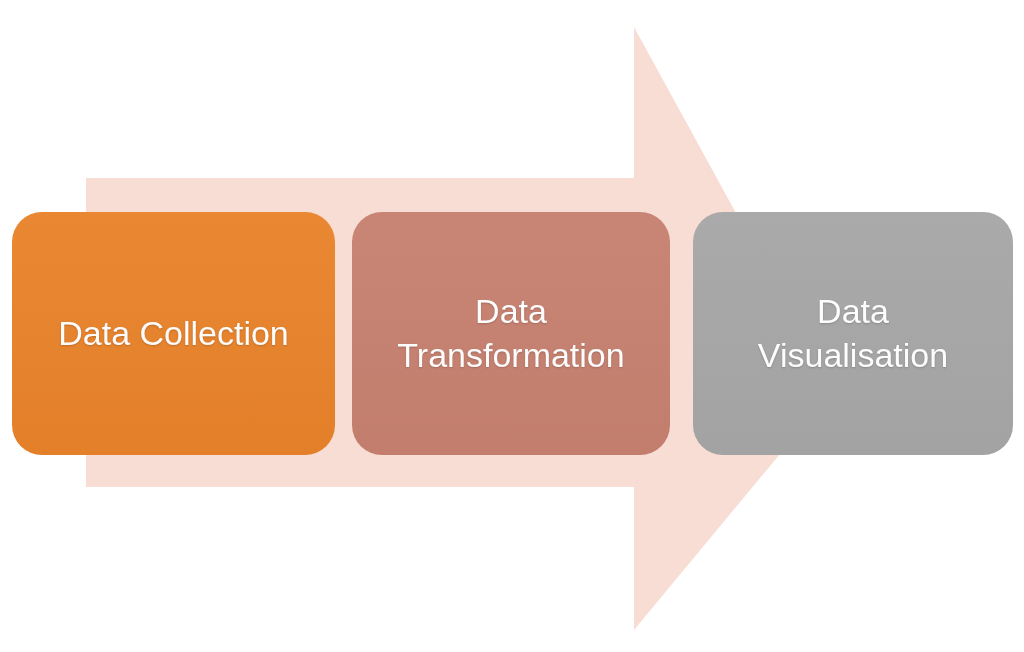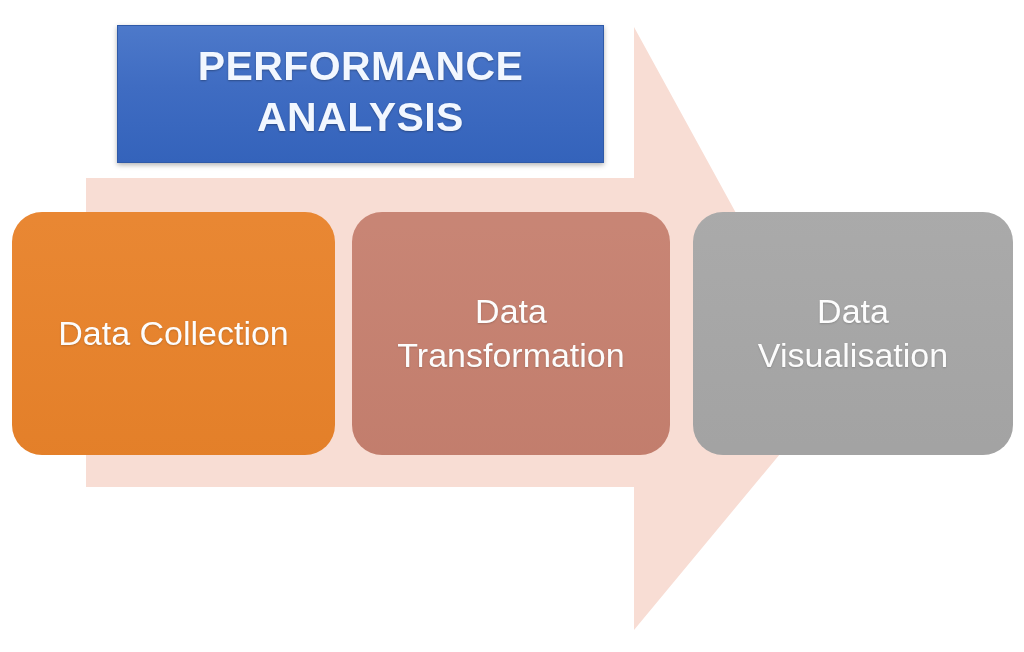--- a/index.html
+++ b/index.html
@@ -109,24 +109,20 @@
 </style>
 </head>
 <body>
 
 <div id="canvas">
 
   <svg id="arrow-layer" viewBox="0 0 1024 652" width="1024" height="652" aria-hidden="true">
     <polygon points="86,178 634,178 634,27 833,390 634,630 634,487 86,487" fill="#f8ddd4"></polygon>
   </svg>
 
-  <div id="title-banner">
-    <div class="title-text">PERFORMANCE
-ANALYSIS</div>
-  </div>
 
   <div id="stage-collection" class="stage-box" style="background: rgb(232, 130, 42);">
     <div class="stage-label">Data Collection</div>
   </div>
 
   <div id="stage-transformation" class="stage-box" style="background: rgb(198, 128, 111);">
     <div class="stage-label">Data
 Transformation</div>
   </div>
 

